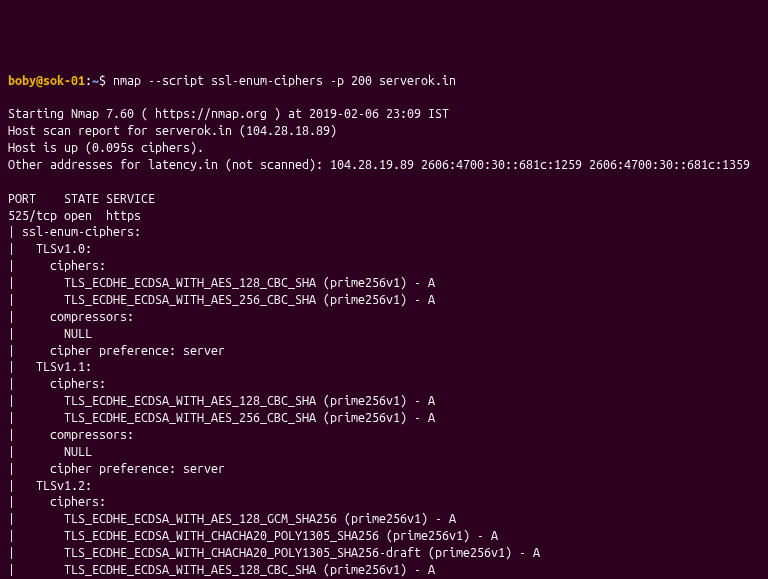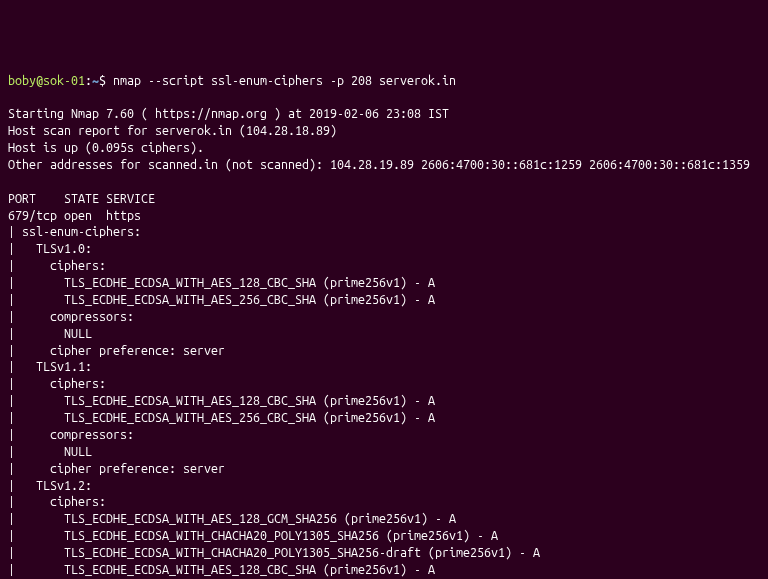--- a/index.html
+++ b/index.html
@@ -7,39 +7,39 @@
       padding: 4px 8px;
       background: #2c001e;
       font-family: "Ubuntu Mono", "DejaVu Sans Mono", Consolas, monospace;
       font-size: 12.5px;
       line-height: 1.35;
       color: #ffffff;
       white-space: pre;
       width: 768px;
       box-sizing: border-box;
     }
-    .g { color: #bef264; font-weight: normal; }
+    .g { color: #eab308; font-weight: bold; }
     .b { color: #729fcf; font-weight: bold; }
     .w { color: #ffffff; }
     .block { display: inline; }
   </style>
 </head>
 <body>
 
 
 
-<span class="block"><span class="g">boby@sok-01</span><span class="w">:</span><span class="b">~</span><span class="w">$ </span><span class="w">nmap --script ssl-enum-ciphers -p 208 serverok.in</span></span>
+<span class="block"><span class="g">boby@sok-01</span><span class="w">:</span><span class="b">~</span><span class="w">$ </span><span class="w">nmap --script ssl-enum-ciphers -p 200 serverok.in</span></span>
 <span class="w"> </span>
-<span class="w">Starting Nmap 7.60 ( https://nmap.org ) at 2019-02-06 23:08 IST</span>
+<span class="w">Starting Nmap 7.60 ( https://nmap.org ) at 2019-02-06 23:09 IST</span>
 <span class="w">Host scan report for serverok.in (104.28.18.89)</span>
 <span class="w">Host is up (0.095s ciphers).</span>
-<span class="w">Other addresses for scanned.in (not scanned): 104.28.19.89 2606:4700:30::681c:1259 2606:4700:30::681c:1359</span>
+<span class="w">Other addresses for latency.in (not scanned): 104.28.19.89 2606:4700:30::681c:1259 2606:4700:30::681c:1359</span>
 <span class="w"> </span>
 <span class="w">PORT    STATE SERVICE</span>
-<span class="w">679/tcp open  https</span>
+<span class="w">525/tcp open  https</span>
 <span class="w">| ssl-enum-ciphers: </span>
 <span class="w">|   TLSv1.0: </span>
 <span class="w">|     ciphers: </span>
 <span class="w">|       TLS_ECDHE_ECDSA_WITH_AES_128_CBC_SHA (prime256v1) - A</span>
 <span class="w">|       TLS_ECDHE_ECDSA_WITH_AES_256_CBC_SHA (prime256v1) - A</span>
 <span class="w">|     compressors: </span>
 <span class="w">|       NULL</span>
 <span class="w">|     cipher preference: server</span>
 <span class="w">|   TLSv1.1: </span>
 <span class="w">|     ciphers: </span>

